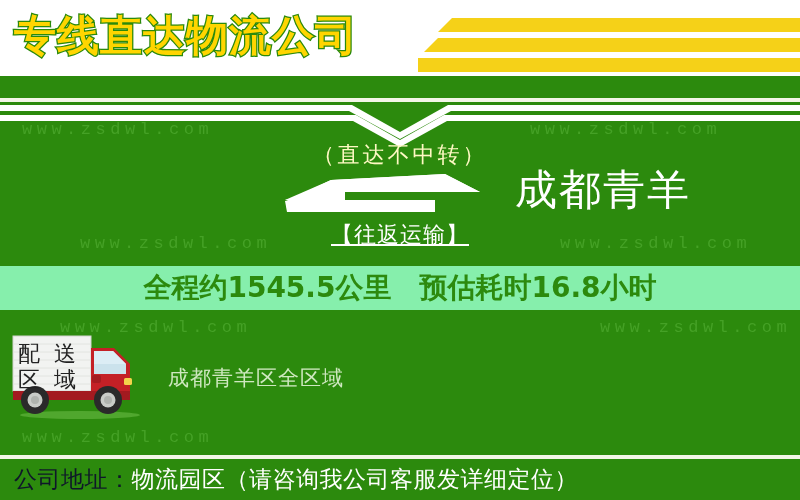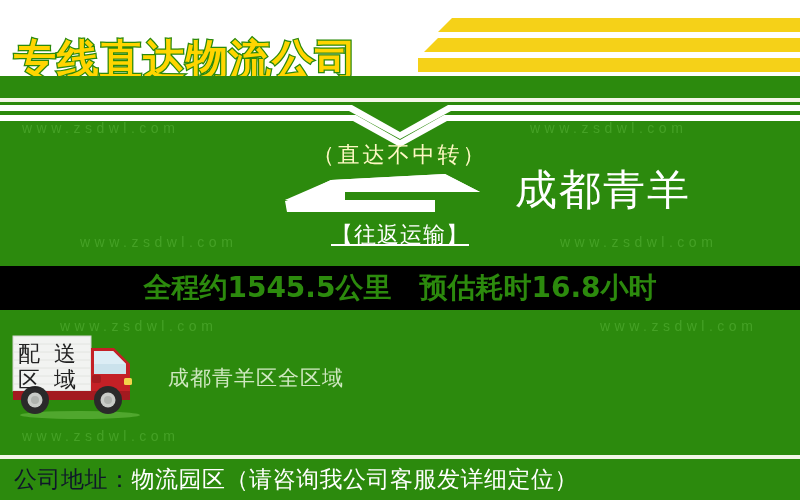--- a/index.html
+++ b/index.html
@@ -20,21 +20,20 @@
     background:#ffffff; overflow:hidden;
   }
   .header-title {
     position:absolute; left:14px; top:8px;
     font-size:42px; font-weight:bold; letter-spacing:1px;
     color:#FFD500;
     -webkit-text-stroke:2.5px #2C8A0D;
     paint-order:stroke fill;
     text-shadow:0 0 1px #2C8A0D;
     white-space:nowrap;
-    margin-top:24px;
   }
   .stripes { position:absolute; left:418px; top:0px; width:382px; height:76px; }
   .stripe {
     position:absolute; right:0; height:14px; background:#F5D118;
   }
   .stripe.s1 { top:18px; width:362px;
     clip-path:polygon(14px 0, 100% 0, 100% 100%, 0 100%); }
   .stripe.s2 { top:38px; width:376px;
     clip-path:polygon(14px 0, 100% 0, 100% 100%, 0 100%); }
   .stripe.s3 { top:58px; width:382px;
@@ -59,22 +58,22 @@
   }
   .footer-green {
     position:absolute; left:0; top:459px; width:800px; height:41px;
     background:#2C8A0D;
   }
 
   
   .wm-layer { position:absolute; left:0; top:0; width:800px; height:353px;
     pointer-events:none; }
   .wm {
-    position:absolute; color:#45A126; font-size:14px; letter-spacing:4.5px;
-    font-family:Liberation Sans, sans-serif; white-space:nowrap;
+    position:absolute; color:#45A126; font-size:17px; letter-spacing:4.5px;
+    font-family:Liberation Mono, monospace; white-space:nowrap;
   }
 
   
   .chev-wrap { position:absolute; left:0; top:0; width:800px; height:50px; }
 
   
   .mid-note {
     position:absolute; left:0; top:38px; width:800px; text-align:center;
     color:#fef9c3; font-size:22px; letter-spacing:3px;
   }
@@ -92,21 +91,21 @@
   }
   .city-right {
     position:absolute; left:515px; top:60px;
     color:#FFFFFF; font-size:42px; font-weight:normal; letter-spacing:2px;
     white-space:nowrap;
   }
 
   
   .yellow-bar {
     position:absolute; left:0; top:164px; width:800px; height:44px;
-    background:#000000; display:flex; align-items:center; justify-content:center;
+    background:#86efac; display:flex; align-items:center; justify-content:center;
   }
   .yellow-bar-text {
     color:#2C8A0D; font-size:28px; font-weight:bold; letter-spacing:0px;
     white-space:nowrap;
   }
 
   
   .truck-wrap { position:absolute; left:10px; top:228px; width:150px; height:90px; }
   .region-text {
     position:absolute; left:168px; top:262px;

